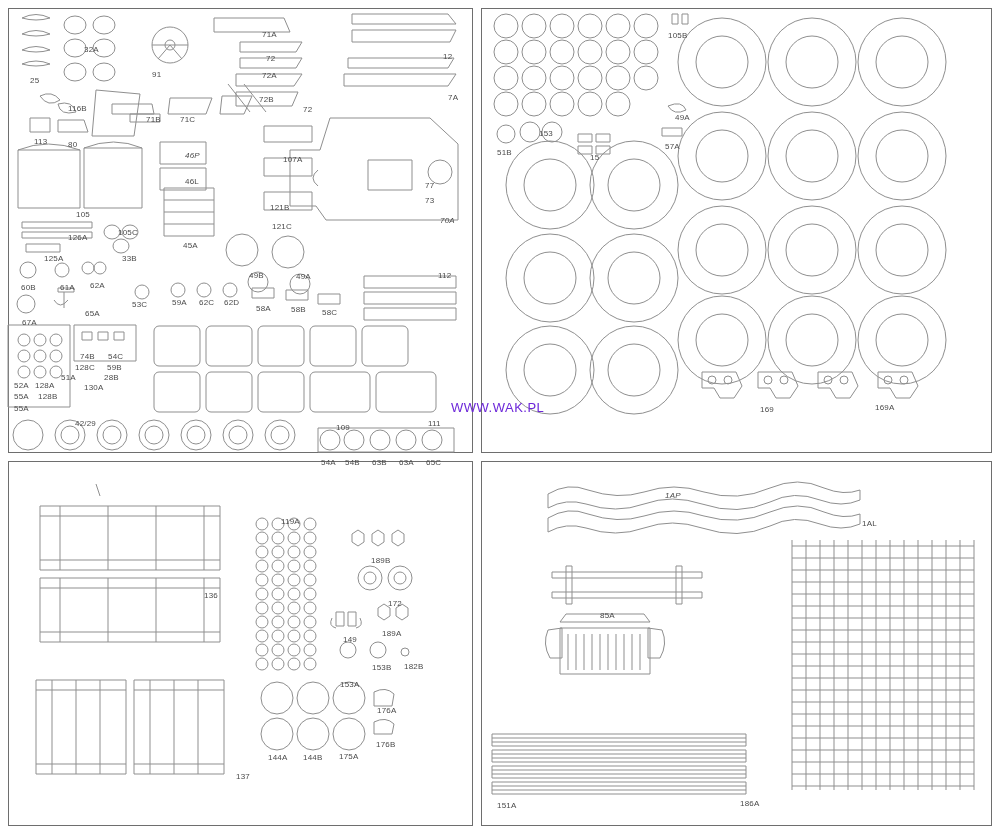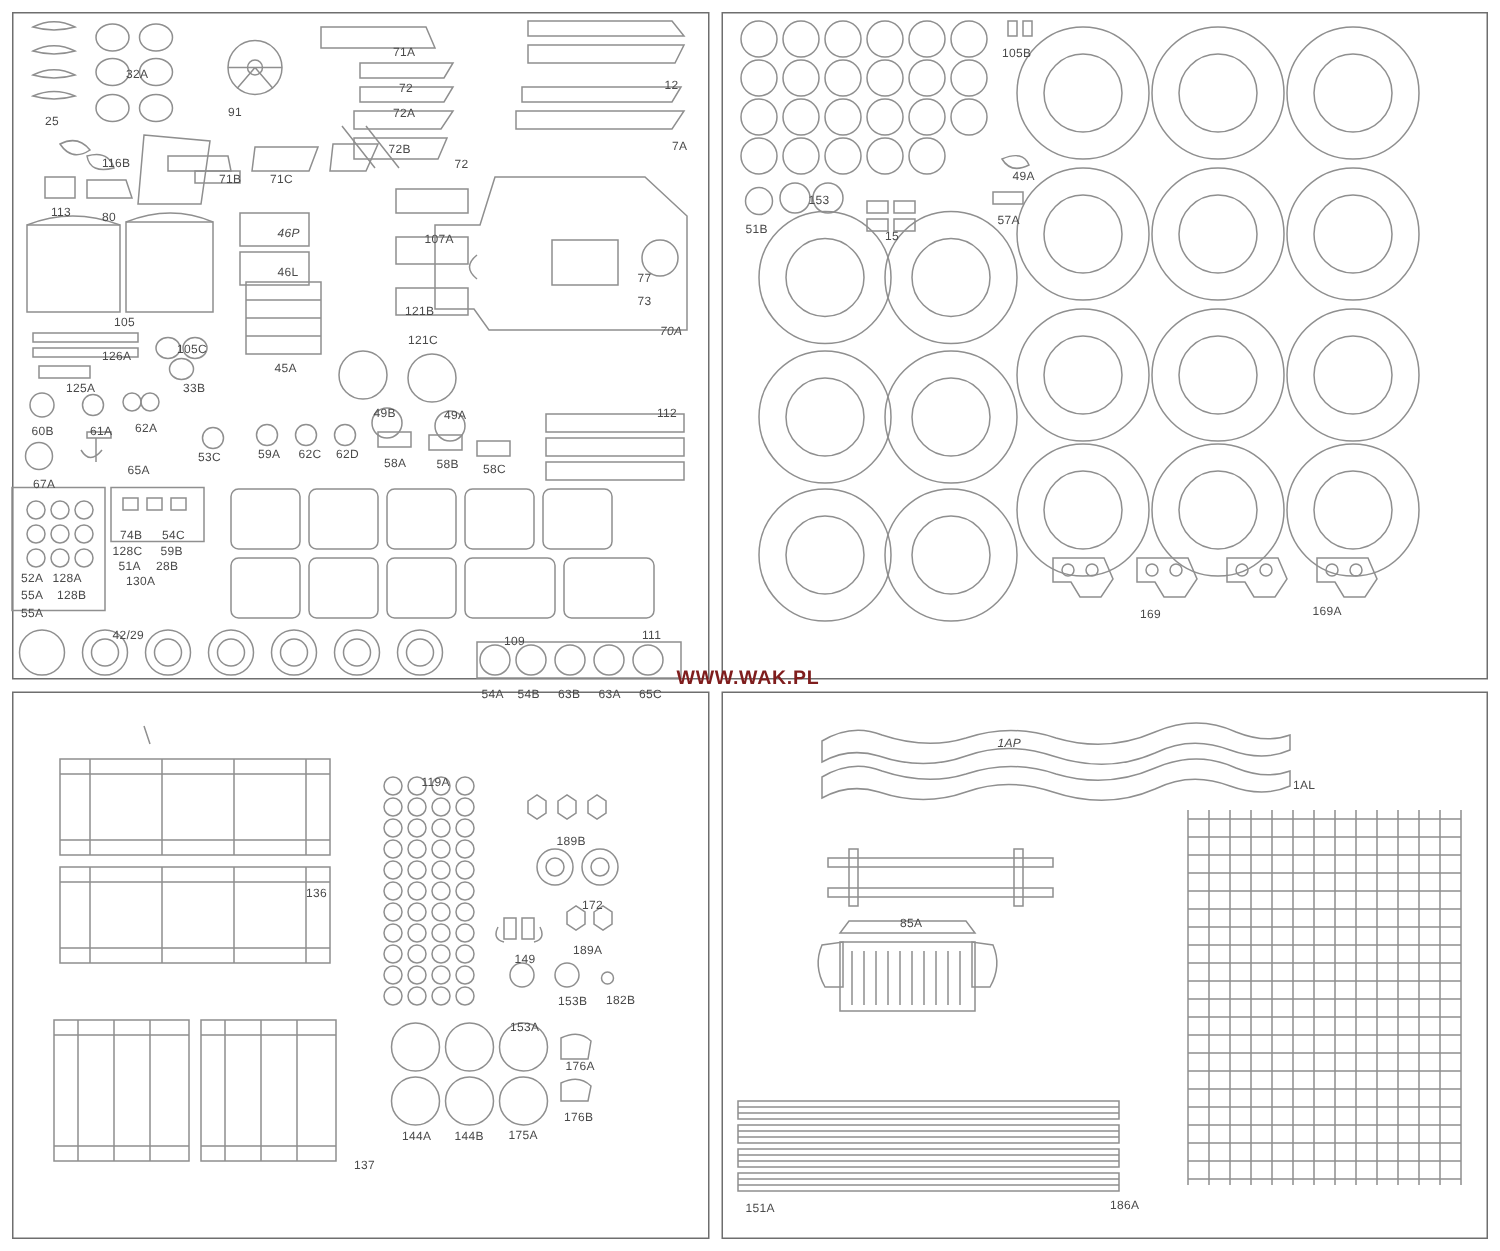--- a/index.html
+++ b/index.html
@@ -1,20 +1,20 @@
 <!DOCTYPE html>
 <html><head>
 <meta charset="utf-8">
 <style>
   html,body{margin:0;padding:0;background:#ffffff;}
   body{font-family:"Liberation Sans",sans-serif;}
   #sheet{position:relative;width:1000px;height:834px;background:#ffffff;overflow:hidden;}
   .panel{position:absolute;border:1px solid #6e6e6e;box-sizing:border-box;}
   .lbl{position:absolute;font-size:8px;color:#4a4a4a;white-space:nowrap;letter-spacing:.2px;}
-  .wm{position:absolute;font-size:13px;font-weight:bold;color:#7f1d1d;letter-spacing:.5px;margin-top:44px;}
+  .wm{position:absolute;font-size:13px;font-weight:normal;color:#6d28d9;letter-spacing:.5px;}
   svg{position:absolute;left:0;top:0;width:1000px;height:834px;overflow:visible;}
   .ln{fill:none;stroke:#8f8f8f;stroke-width:1;}
 </style>
 </head>
 <body>
 
 <div id="sheet">
 
   <div class="panel" style="left:8px;top:8px;width:465px;height:445px;"></div>
   <div class="panel" style="left:481px;top:8px;width:511px;height:445px;"></div>
@@ -415,21 +415,21 @@
       <div class="lbl" style="left: 172px; top: 298px;">59A</div>
       <div class="lbl" style="left: 199px; top: 298px;">62C</div>
       <div class="lbl" style="left: 224px; top: 298px;">62D</div>
       <div class="lbl" style="left: 256px; top: 304px;">58A</div>
       <div class="lbl" style="left: 291px; top: 305px;">58B</div>
       <div class="lbl" style="left: 322px; top: 308px;">58C</div>
       <div class="lbl" style="left: 80px; top: 352px;">74B</div>
       <div class="lbl" style="left: 108px; top: 352px;">54C</div>
       <div class="lbl" style="left: 75px; top: 363px;">128C</div>
       <div class="lbl" style="left: 107px; top: 363px;">59B</div>
-      <div class="lbl" style="left: 79px; top: 373px;">51A</div>
+      <div class="lbl" style="left: 61px; top: 373px;">51A</div>
       <div class="lbl" style="left: 104px; top: 373px; text-align: center;">28B</div>
       <div class="lbl" style="left: 84px; top: 383px;">130A</div>
       <div class="lbl" style="left: 14px; top: 381px;">52A</div>
       <div class="lbl" style="left: 35px; top: 381px;">128A</div>
       <div class="lbl" style="left: 14px; top: 392px;">55A</div>
       <div class="lbl" style="left: 38px; top: 392px;">128B</div>
       <div class="lbl" style="left: 14px; top: 404px;">55A</div>
       <div class="lbl" style="left: 75px; top: 419px;">42/29</div>
       <div class="lbl" style="left: 336px; top: 423px;">109</div>
       <div class="lbl" style="left: 428px; top: 419px;">111</div>

